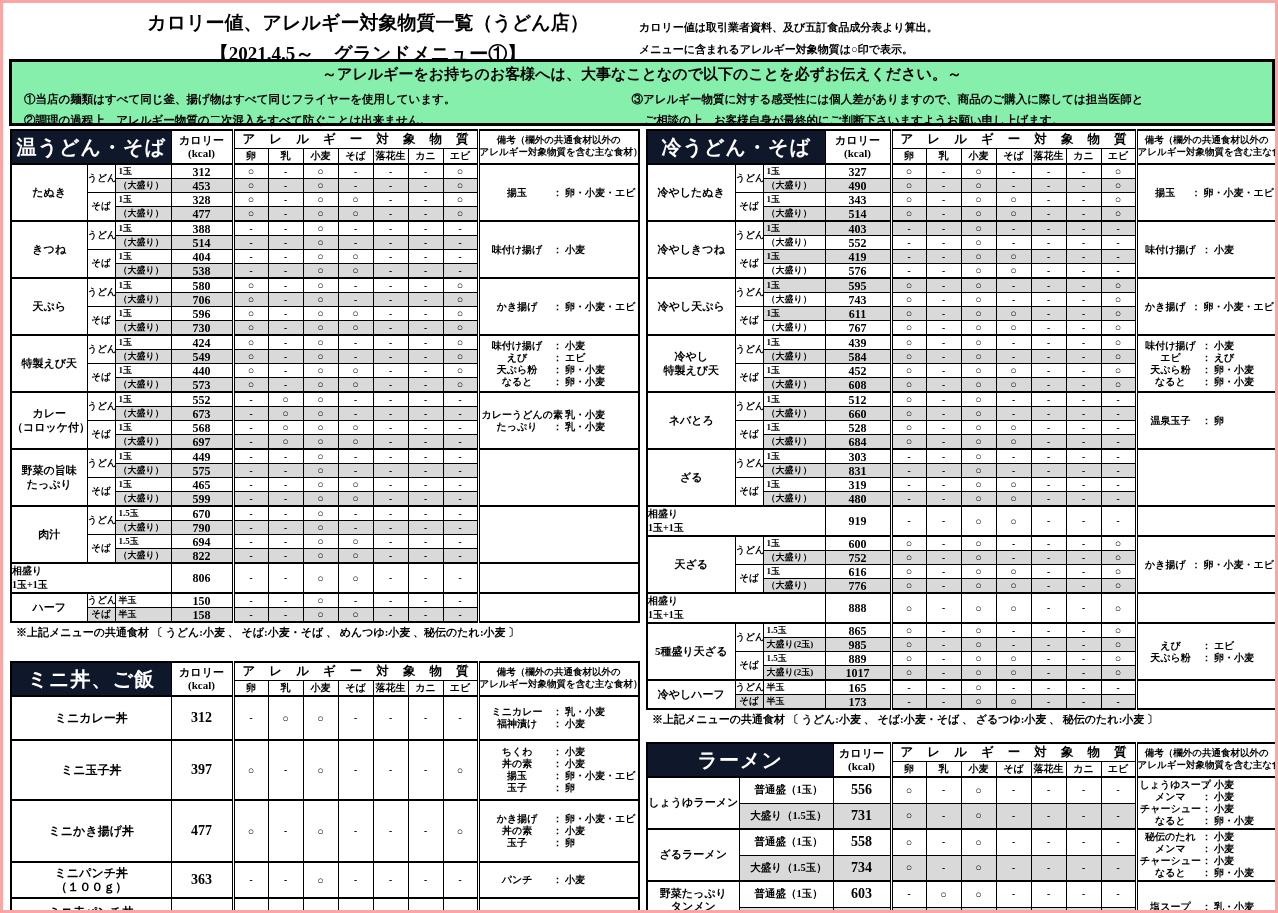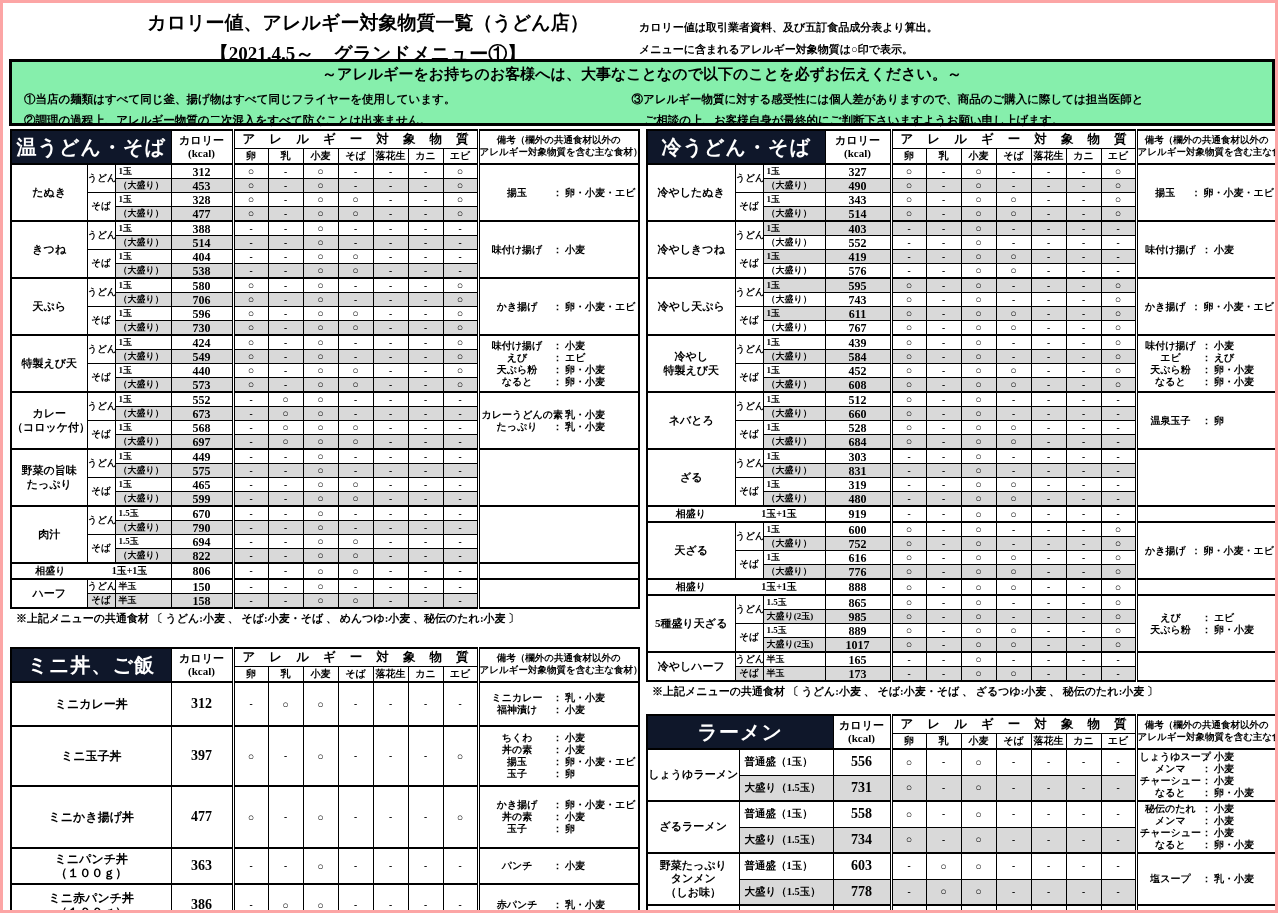--- a/index.html
+++ b/index.html
@@ -28,39 +28,39 @@
   th.sp { border-left:3px double #000; border-right:3px double #000; }
   .spread { display:flex; justify-content:space-between; padding:0 8px; font-size:12.5px; font-weight:bold; }
   th.aln { font-size:10px; font-weight:bold; }
   th.remh { border-left:3px double #000; font-size:9.5px; font-weight:bold; line-height:1.25; }
   
   td.name { font-size:11px; font-weight:bold; text-align:center; line-height:1.2; }
   td.mname { font-size:12px; }
   td.type { font-size:9.5px; font-weight:bold; text-align:center;
             border-left:1px dashed #555; border-right:1px dashed #555; }
   td.size { font-size:9px; font-weight:bold; text-align:left; padding-left:3px; border-right:1px solid #000; }
-  td.rsize { font-size:10.5px; font-weight:bold; text-align:left; padding-left:5px;
+  td.rsize { font-size:10.5px; font-weight:bold; text-align:center; padding-left:5px;
              border-left:1px dashed #555; }
   td.kcal { font-size:12px; font-weight:bold; text-align:center; line-height:1; }
   .t-mini td.kcal, .t-ramen td.kcal { font-size:14px; }
   td.mk { font-size:9.5px; font-weight:bold; text-align:center; }
   td.mk.circ { font-weight:normal; font-size:10.5px; }
   td.mk0 { border-left:3px double #000; }
   th.mk0 { border-left:3px double #000; }
   td.rem { border-left:3px double #000; font-size:10px; font-weight:bold;
            vertical-align:middle; padding:1px 2px; }
   .rline { display:flex; line-height:1.2; }
   .rk { width:46%; text-align:center; }
   .rv { flex:1; text-align:left; }
   tr.sub td { border-top:1px dashed #777; }
   tr.sub td.type { border-top:1px solid #000; }
   tr.g0 > td { border-top:2px solid #000; }
   td.sh { background:#d9d9d9; }
   td.widecell { font-size:10px; font-weight:bold; }
-  .wc { display:flex; justify-content:space-around; }
+  .wc { display:flex; justify-content:space-around;flex-direction:column; }
   
   .t-hot tbody tr, .t-cold tbody tr { height:12px; }
   .t-ramen tbody tr { height:26px; }
   .t-mini tbody tr:nth-child(1){height:44px} .t-mini tbody tr:nth-child(2){height:60px}
   .t-mini tbody tr:nth-child(3){height:62px} .t-mini tbody tr:nth-child(4){height:36px}
   .t-mini tbody tr:nth-child(5){height:42px} .t-mini tbody tr:nth-child(6){height:21px}
   .t-mini tbody tr:nth-child(7){height:21px} .t-mini tbody tr:nth-child(8){height:22px}
   .footnote { font-size:11px; font-weight:bold; padding:2px 0 0 6px; height:16px; }
   .t-mini { margin-top:22px; }
   .t-ramen { margin-top:16px; }

